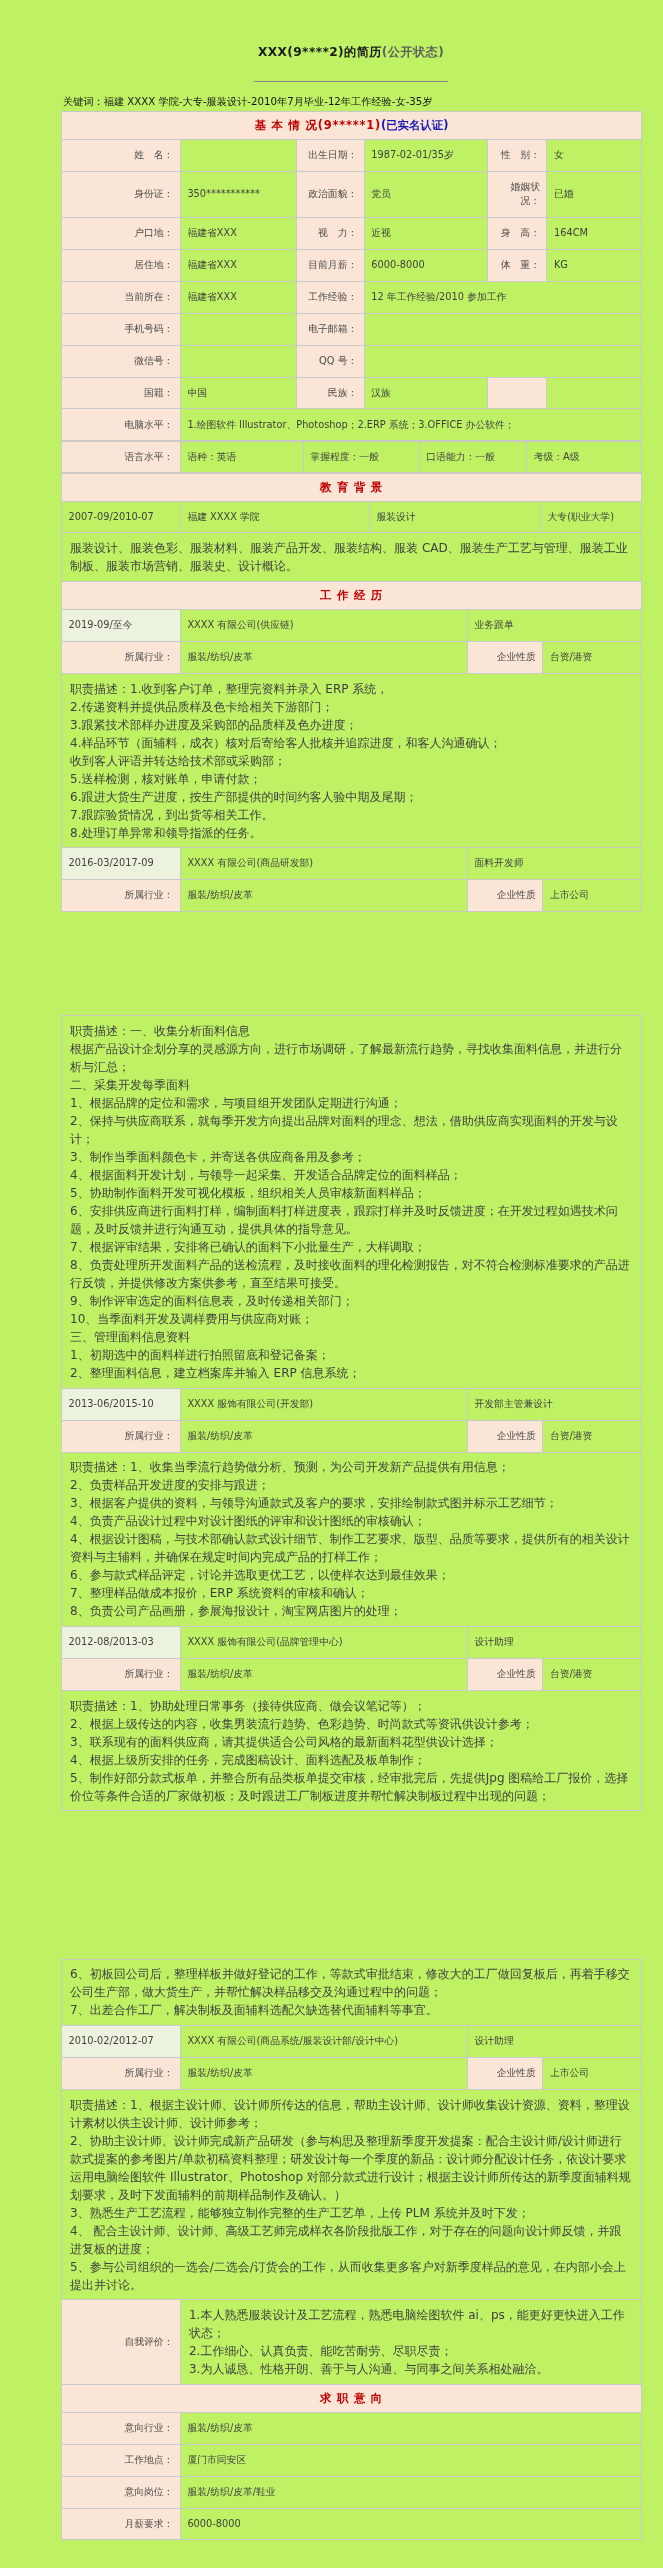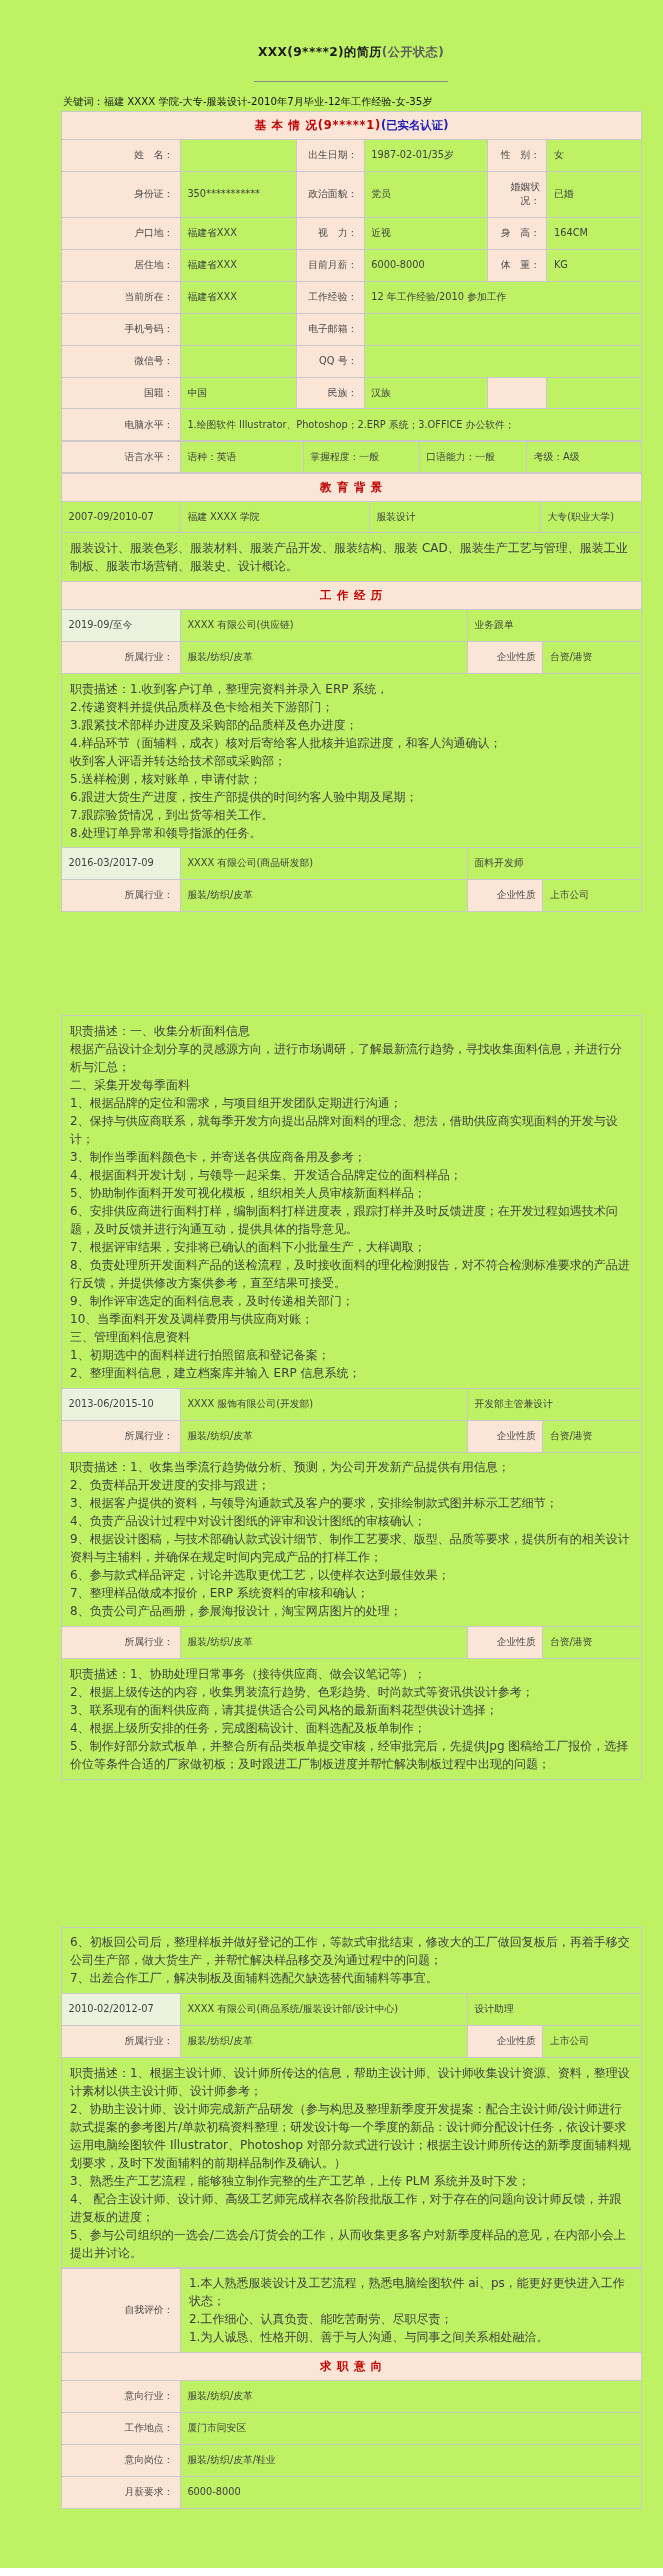--- a/index.html
+++ b/index.html
@@ -270,37 +270,42 @@
         <td>服装/纺织/皮革</td>
         <td class="lbl">企业性质</td>
         <td>台资/港资</td>
       </tr>
       <tr>
         <td colspan="4" class="desc">
               <div class="desc-line">职责描述：1、收集当季流行趋势做分析、预测，为公司开发新产品提供有用信息；</div>
               <div class="desc-line">2、负责样品开发进度的安排与跟进；</div>
               <div class="desc-line">3、根据客户提供的资料，与领导沟通款式及客户的要求，安排绘制款式图并标示工艺细节；</div>
               <div class="desc-line">4、负责产品设计过程中对设计图纸的评审和设计图纸的审核确认；</div>
-              <div class="desc-line">9、根据设计图稿，与技术部确认款式设计细节、制作工艺要求、版型、品质等要求，提供所有的相关设计资料与主辅料，并确保在规定时间内完成产品的打样工作；</div>
+              <div class="desc-line">4、根据设计图稿，与技术部确认款式设计细节、制作工艺要求、版型、品质等要求，提供所有的相关设计资料与主辅料，并确保在规定时间内完成产品的打样工作；</div>
               <div class="desc-line">6、参与款式样品评定，讨论并选取更优工艺，以使样衣达到最佳效果；</div>
               <div class="desc-line">7、整理样品做成本报价，ERP 系统资料的审核和确认；</div>
               <div class="desc-line">8、负责公司产品画册，参展海报设计，淘宝网店图片的处理；</div>
             </td>
       </tr>
     </tbody>
       </table>
 
     <table>
       <colgroup>
           <col style="width:20.5%">
           <col style="width:49.5%">
           <col style="width:13%">
           <col style="width:17%">
         </colgroup>
       <tbody>
+          <tr>
+        <td class="date">2012-08/2013-03</td>
+        <td>XXXX 服饰有限公司(品牌管理中心)</td>
+        <td colspan="2">设计助理</td>
+      </tr>
       <tr>
         <td class="lbl">所属行业：</td>
         <td>服装/纺织/皮革</td>
         <td class="lbl">企业性质</td>
         <td>台资/港资</td>
       </tr>
       <tr>
         <td colspan="4" class="desc">
               <div class="desc-line">职责描述：1、协助处理日常事务（接待供应商、做会议笔记等）；</div>
               <div class="desc-line">2、根据上级传达的内容，收集男装流行趋势、色彩趋势、时尚款式等资讯供设计参考；</div>
@@ -360,21 +365,21 @@
       <colgroup>
           <col style="width:20.5%">
           <col style="width:79.5%">
         </colgroup>
       <tbody>
           <tr>
         <td class="lbl">自我评价：</td>
         <td class="desc">
               <div class="desc-line">1.本人熟悉服装设计及工艺流程，熟悉电脑绘图软件 ai、ps，能更好更快进入工作状态；</div>
               <div class="desc-line">2.工作细心、认真负责、能吃苦耐劳、尽职尽责；</div>
-              <div class="desc-line">1.为人诚恳、性格开朗、善于与人沟通、与同事之间关系相处融洽。</div>
+              <div class="desc-line">3.为人诚恳、性格开朗、善于与人沟通、与同事之间关系相处融洽。</div>
             </td>
       </tr>
     </tbody>
       </table>
 
     <table>
       <colgroup>
           <col style="width:20.5%">
           <col style="width:79.5%">
         </colgroup>

